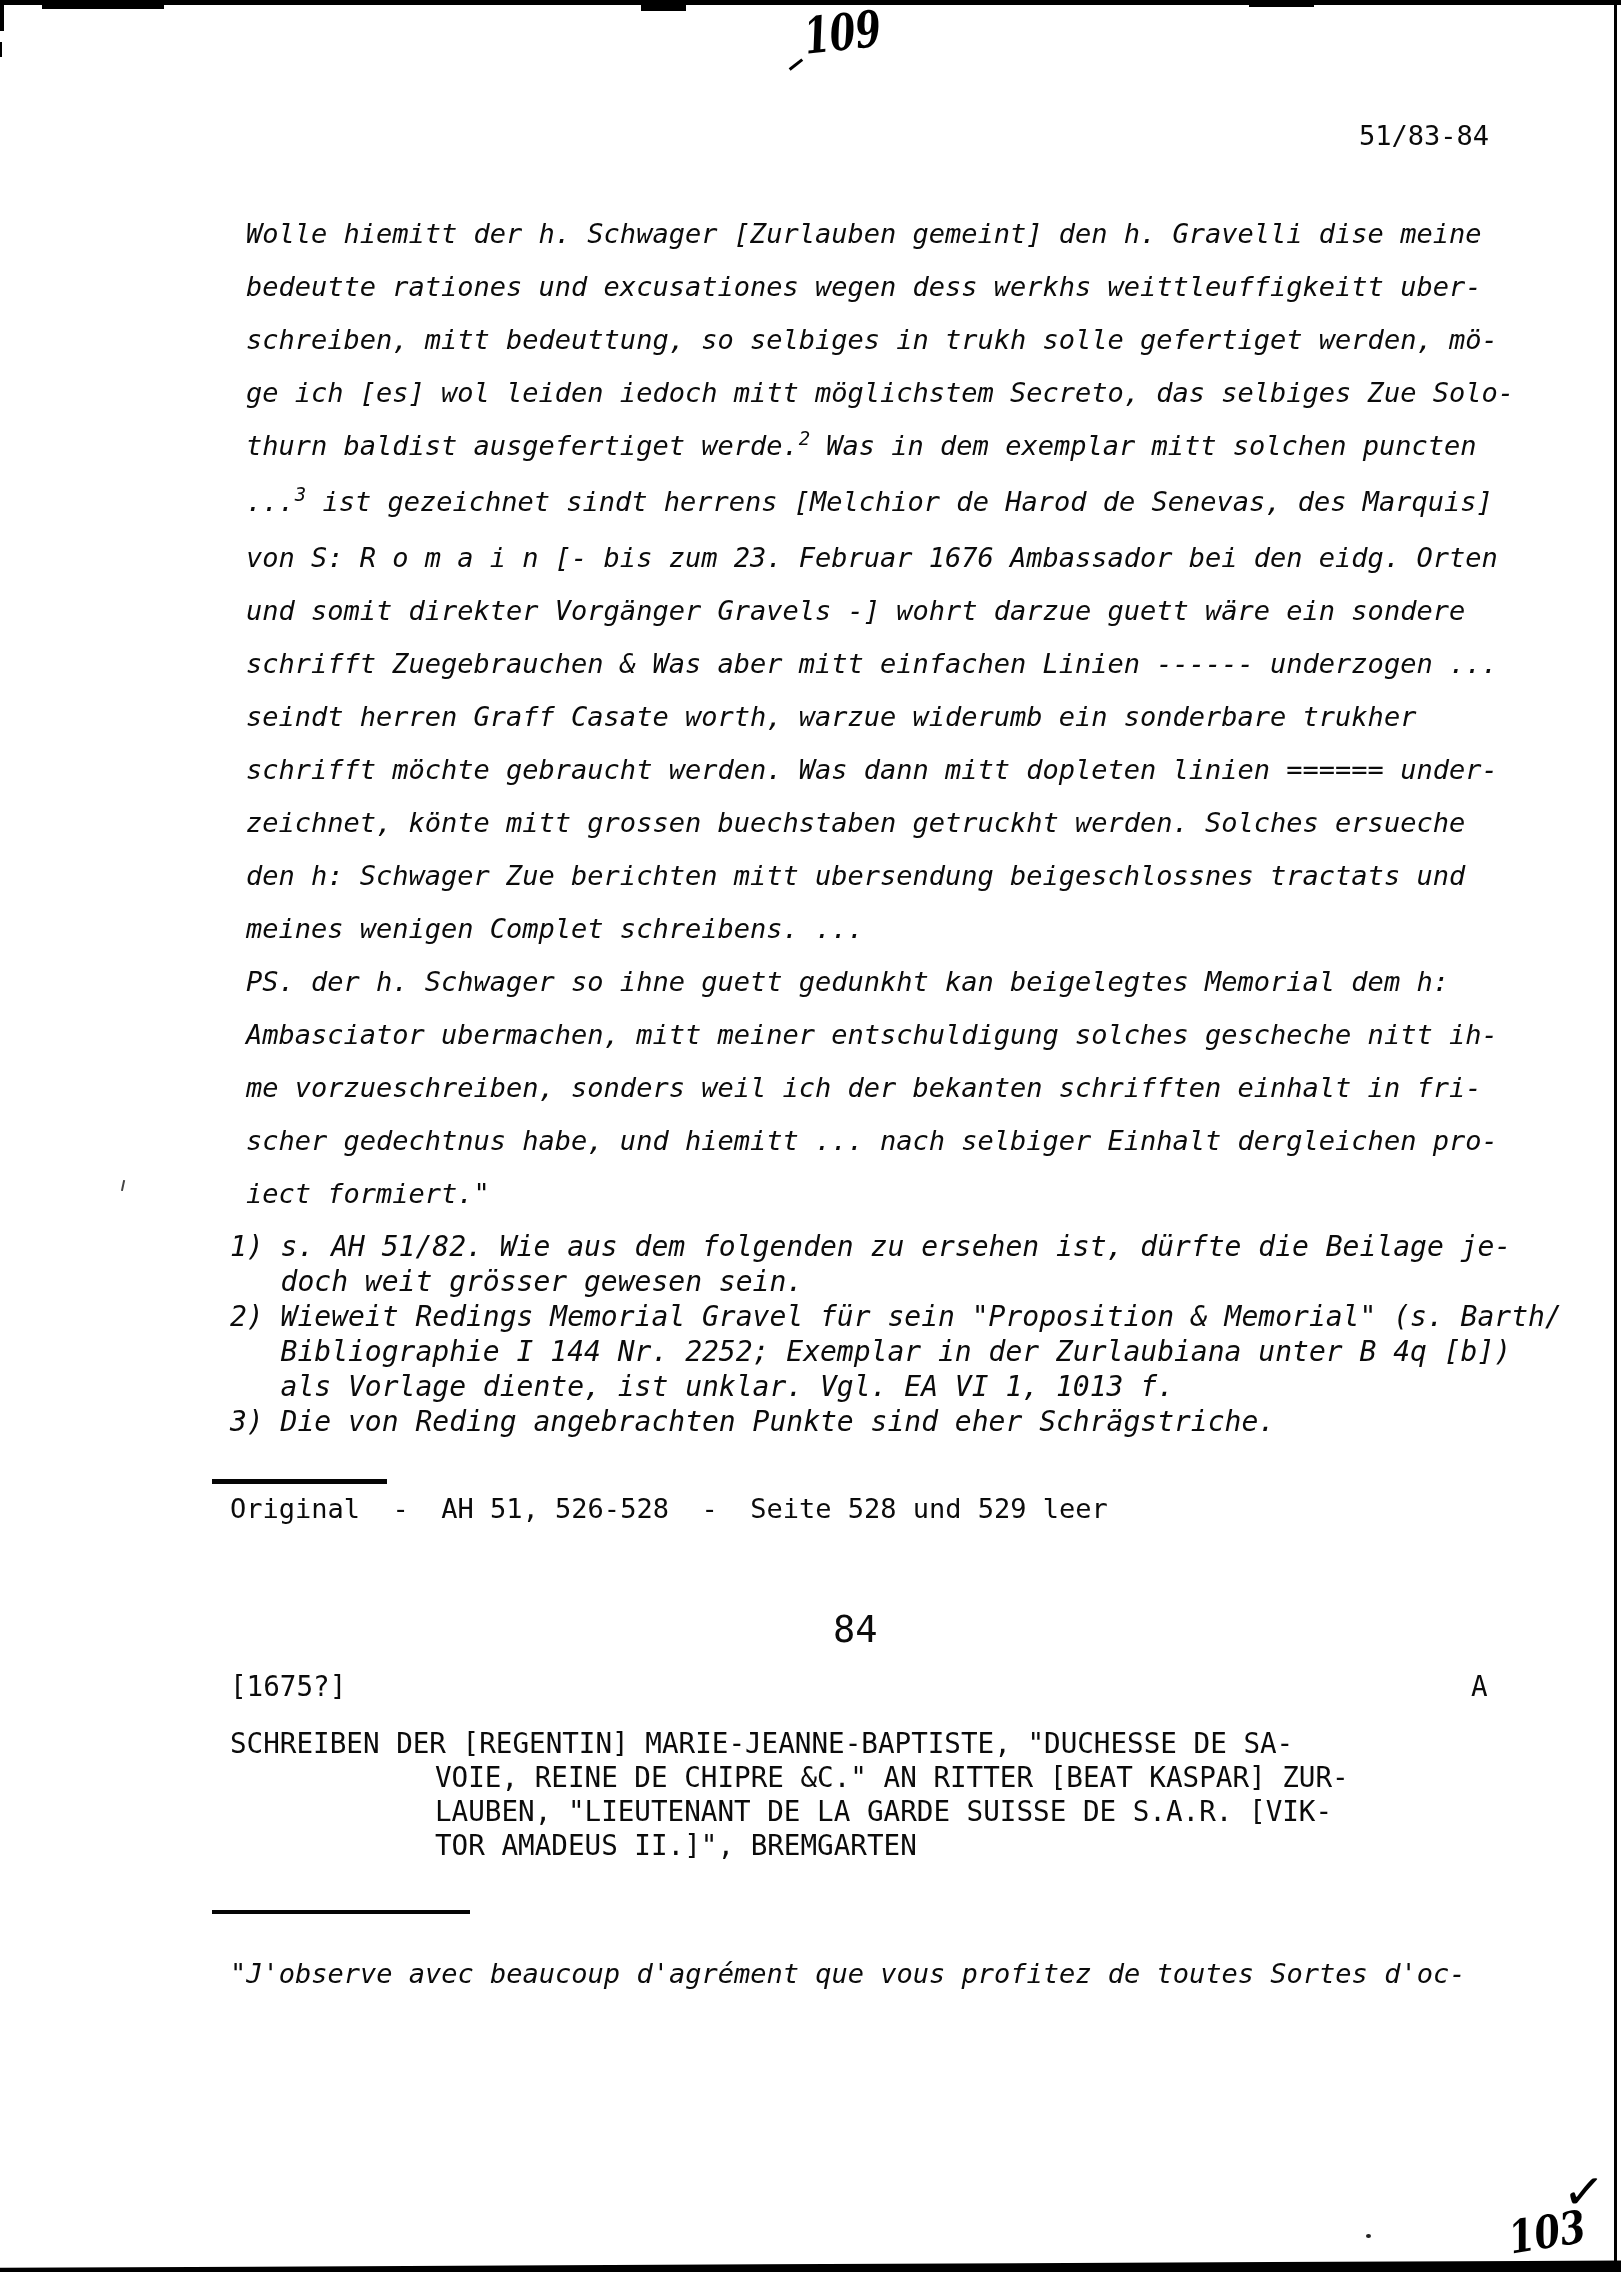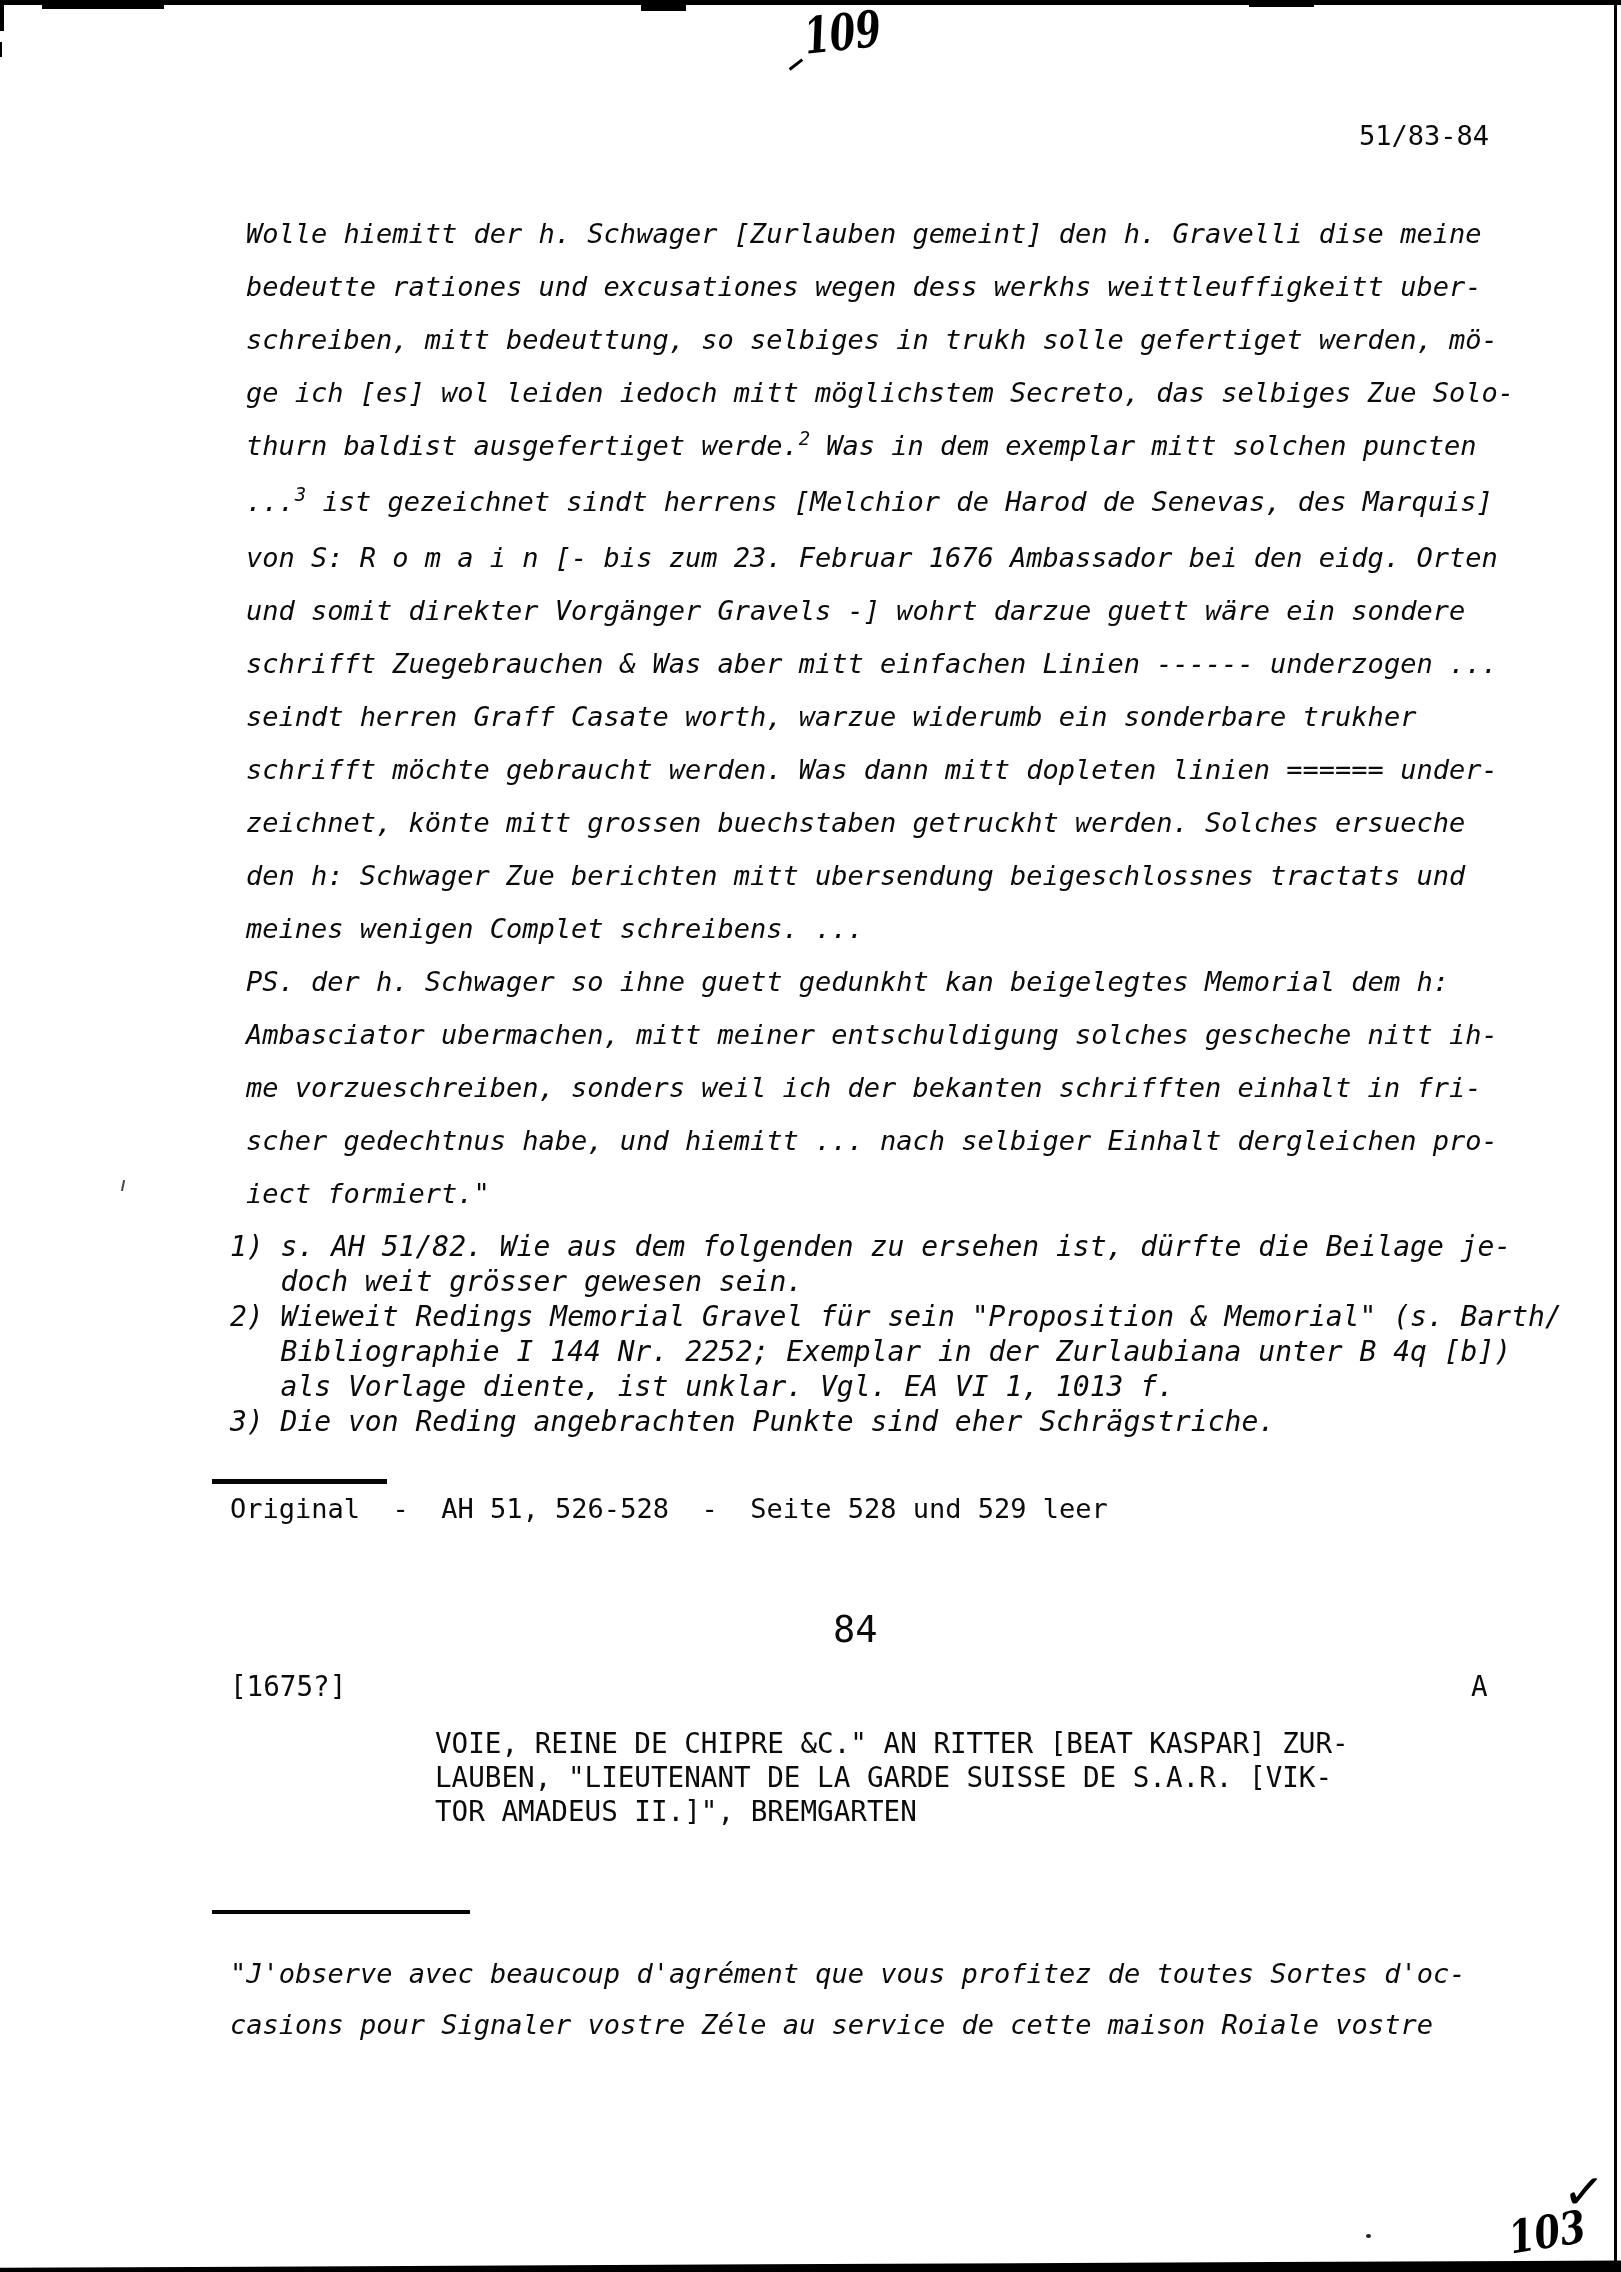--- a/index.html
+++ b/index.html
@@ -65,24 +65,24 @@
 
 <div class="abs rule rule1"></div>
 
 <div class="abs source-line">Original  -  AH 51, 526-528  -  Seite 528 und 529 leer</div>
 
 <div class="abs entry-number">84</div>
 
 <div class="abs entry-date">[1675?]</div>
 <div class="abs entry-letter">A</div>
 
-<div class="abs title-block"><div class="indent"><span>VOIE, REINE DE CHIPRE &amp;C." AN RITTER [BEAT KASPAR] ZUR-</span></div><div class="indent"><span>LAUBEN, "LIEUTENANT DE LA GARDE SUISSE DE S.A.R. [VIK-</span></div><div class="indent"><span>TOR AMADEUS II.]", BREMGARTEN</span></div></div>
+<div class="abs title-block"><div><span>SCHREIBEN DER [REGENTIN] MARIE-JEANNE-BAPTISTE, "DUCHESSE DE SA-</span></div><div class="indent"><span>VOIE, REINE DE CHIPRE &amp;C." AN RITTER [BEAT KASPAR] ZUR-</span></div><div class="indent"><span>LAUBEN, "LIEUTENANT DE LA GARDE SUISSE DE S.A.R. [VIK-</span></div><div class="indent"><span>TOR AMADEUS II.]", BREMGARTEN</span></div></div>
 
 <div class="abs rule rule2"></div>
 
-<div class="abs french-quote"><div><span>"J'observe avec beaucoup d'agrément que vous profitez de toutes Sortes d'oc-</span></div><div><span>casions pour Signaler vostre Zéle au service de cette maison Roiale vostre</span></div></div>
+<div class="abs french-quote"><div><span>"J'observe avec beaucoup d'agrément que vous profitez de toutes Sortes d'oc-</span></div></div>
 
 <div class="abs pen-tick-left"></div>
 <div class="abs pen-dot"></div>
 
 <div class="abs hw hw-check">✓</div>
 <div class="abs hw hw-bottom">103</div>
 
 
 </body></html>

